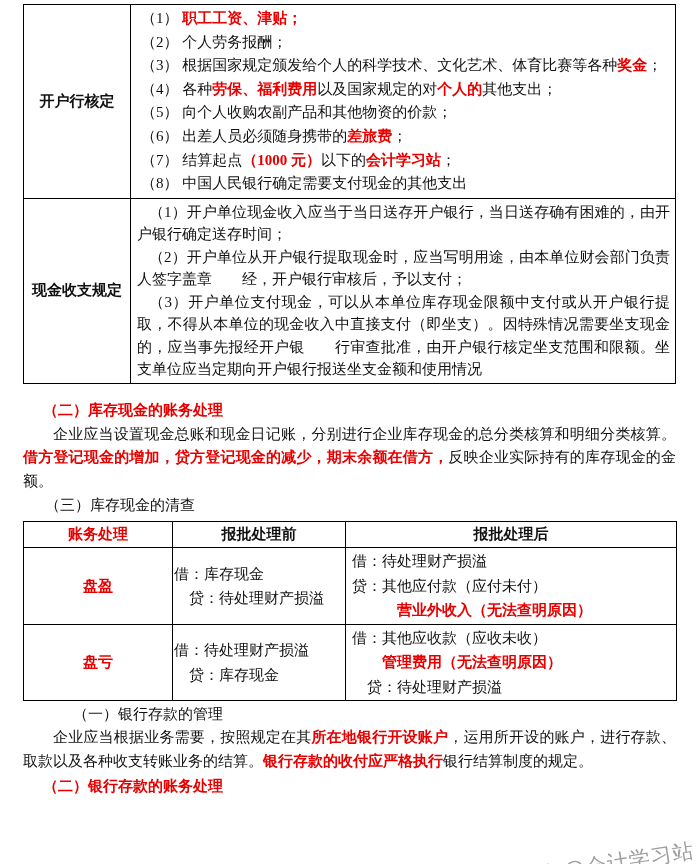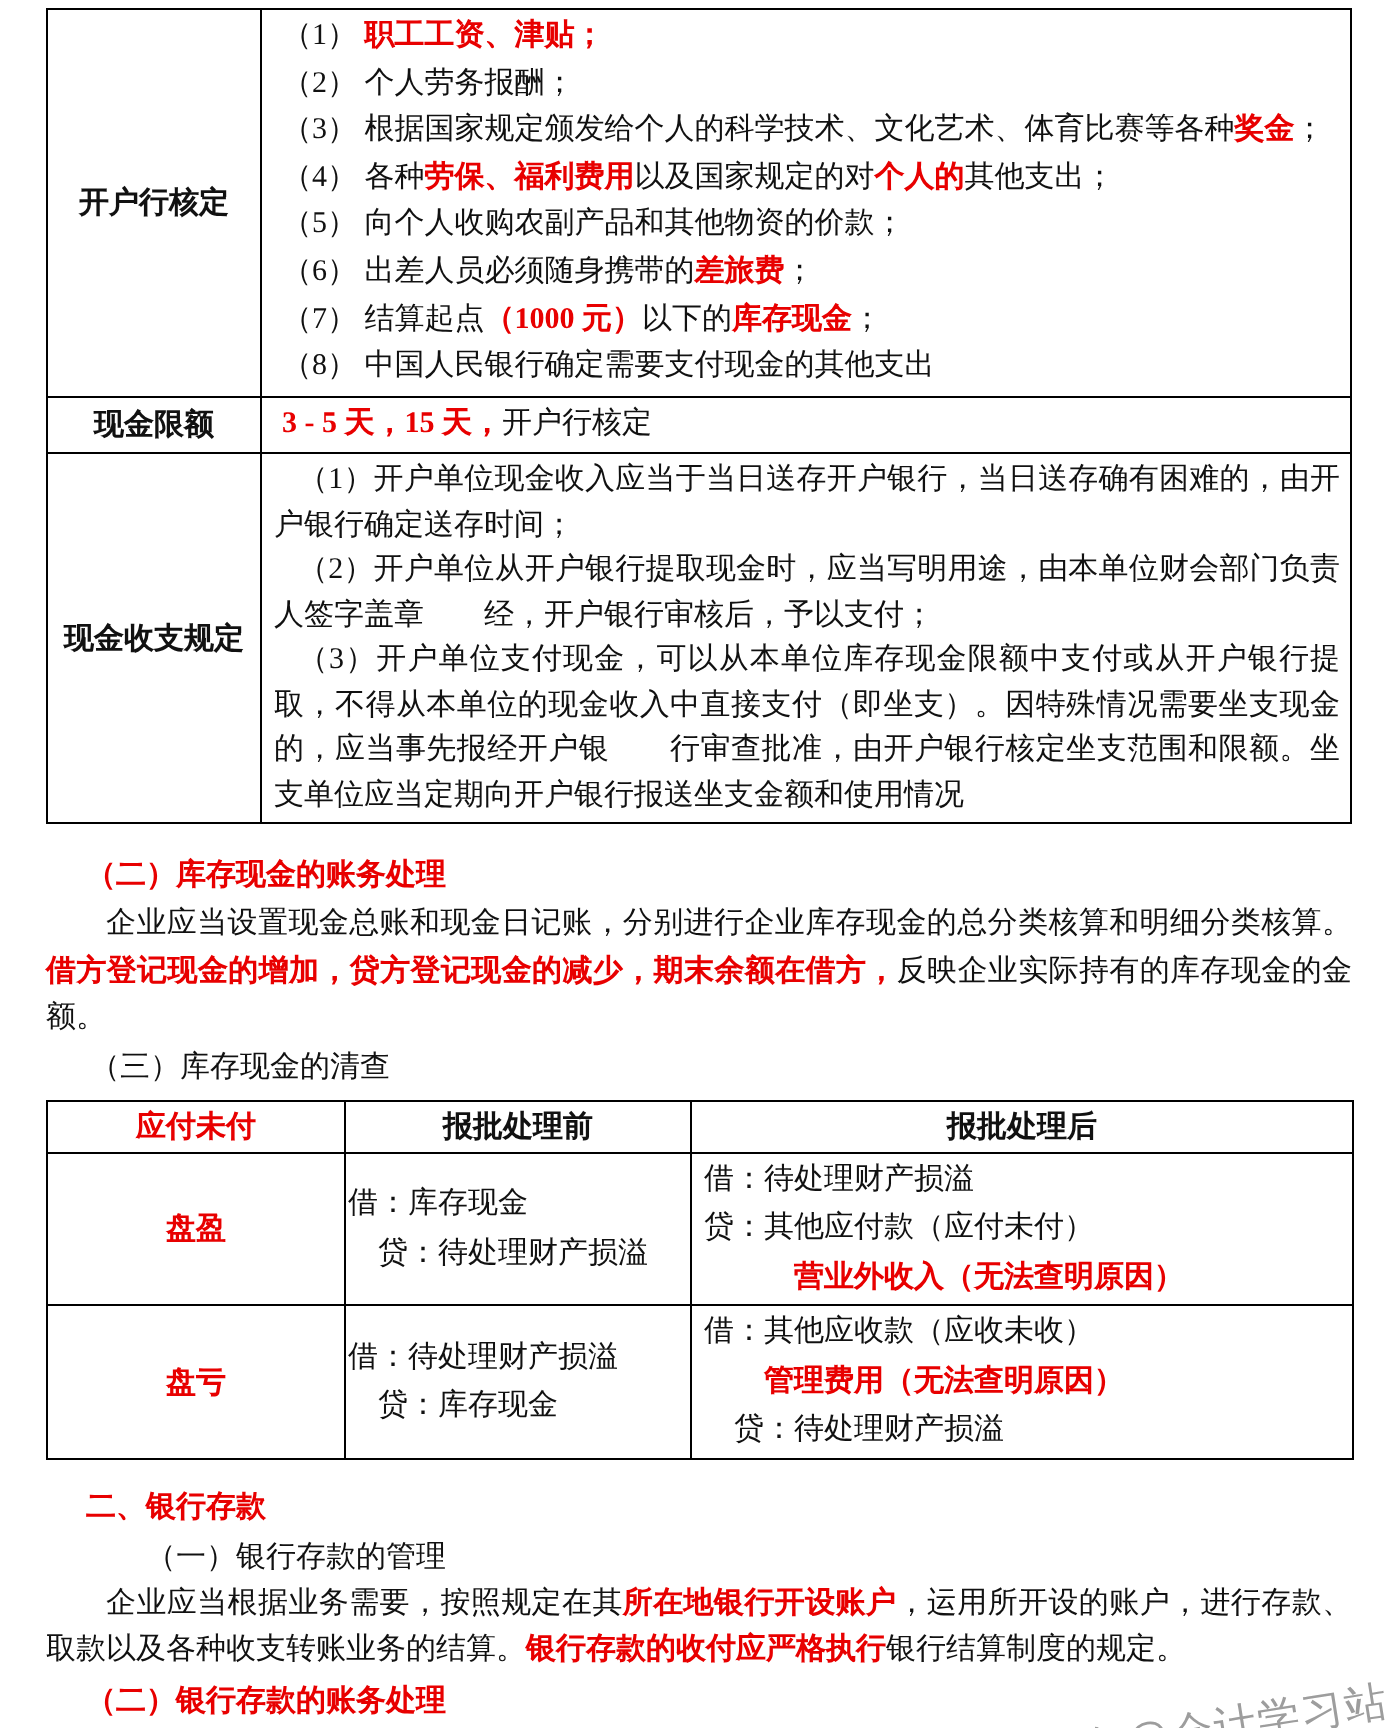--- a/index.html
+++ b/index.html
@@ -63,28 +63,22 @@
     <tbody>
       <tr>
         <td class="lbl">开户行核定</td>
         <td class="cnt">
           <div class="line"><span>（1） </span><span class="red">职工工资、津贴；</span></div>
           <div class="line"><span>（2） 个人劳务报酬；</span></div>
           <div class="line"><span>（3） 根据国家规定颁发给个人的科学技术、文化艺术、体育比赛等各种</span><span class="red">奖金</span><span>；</span></div>
           <div class="line"><span>（4） 各种</span><span class="red">劳保、福利费用</span><span>以及国家规定的对</span><span class="red">个人的</span><span>其他支出；</span></div>
           <div class="line"><span>（5） 向个人收购农副产品和其他物资的价款；</span></div>
           <div class="line"><span>（6） 出差人员必须随身携带的</span><span class="red">差旅费</span><span>；</span></div>
-          <div class="line"><span>（7） 结算起点</span><span class="red">（1000 元）</span><span>以下的</span><span class="red">库存现金</span><span>；</span></div>
+          <div class="line"><span>（7） 结算起点</span><span class="red">（1000 元）</span><span>以下的</span><span class="red">会计学习站</span><span>；</span></div>
           <div class="line"><span>（8） 中国人民银行确定需要支付现金的其他支出</span></div>
-        </td>
-      </tr>
-      <tr>
-        <td class="lbl">现金限额</td>
-        <td class="cnt">
-          <div class="line"><span class="red">3 - 5 天，15 天，</span><span>开户行核定</span></div>
         </td>
       </tr>
       <tr>
         <td class="lbl">现金收支规定</td>
         <td class="cnt rules">
           <p><span>（1）开户单位现金收入应当于当日送存开户银行，当日送存确有困难的，由开户银行确定送存时间；</span></p>
           <p><span>（2）开户单位从开户银行提取现金时，应当写明用途，由本单位财会部门负责人签字盖章　　经，开户银行审核后，予以支付；</span></p>
           <p><span>（3）开户单位支付现金，可以从本单位库存现金限额中支付或从开户银行提取，不得从本单位的现金收入中直接支付（即坐支）。因特殊情况需要坐支现金的，应当事先报经开户银　　行审查批准，由开户银行核定坐支范围和限额。坐支单位应当定期向开户银行报送坐支金额和使用情况</span></p>
         </td>
       </tr>
@@ -96,21 +90,21 @@
   <div class="h2">（三）库存现金的清查</div>
 
   <table class="tbl tbl2">
     <colgroup>
         <col class="c1">
         <col class="c2">
         <col class="c3">
       </colgroup>
     <tbody>
       <tr>
-        <th class="red">应付未付</th>
+        <th class="red">账务处理</th>
         <th>报批处理前</th>
         <th>报批处理后</th>
       </tr>
       <tr>
         <td class="row-lbl red">盘盈</td>
         <td class="entries">
           <div class="line"><span>借：库存现金</span></div>
           <div class="line"><span>　贷：待处理财产损溢</span></div>
         </td>
         <td class="entries e3">
@@ -127,21 +121,20 @@
         </td>
         <td class="entries e3">
           <div class="line"><span>借：其他应收款（应收未收）</span></div>
           <div class="line"><span>　　</span><span class="red">管理费用（无法查明原因）</span></div>
           <div class="line"><span>　贷：待处理财产损溢</span></div>
         </td>
       </tr>
     </tbody>
   </table>
 
-  <div class="h1 h-red bank-h">二、银行存款</div>
   <div class="h3">（一）银行存款的管理</div>
   <p class="body-p"><span>企业应当根据业务需要，按照规定在其</span><span class="red">所在地银行开设账户</span><span>，运用所开设的账户，进行存款、取款以及各种收支转账业务的结算。</span><span class="red">银行存款的收付应严格执行</span><span>银行结算制度的规定。</span></p>
   <div class="h3 h-red">（二）银行存款的账务处理</div>
   <p class="body-p"></p>
 
   <div class="watermark">头条@会计学习站</div>
 
 </div>
 
 </body></html>

